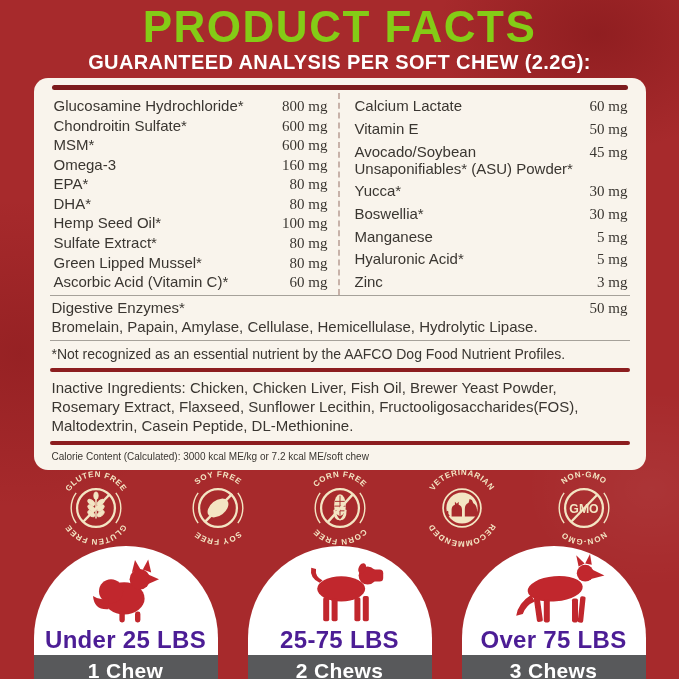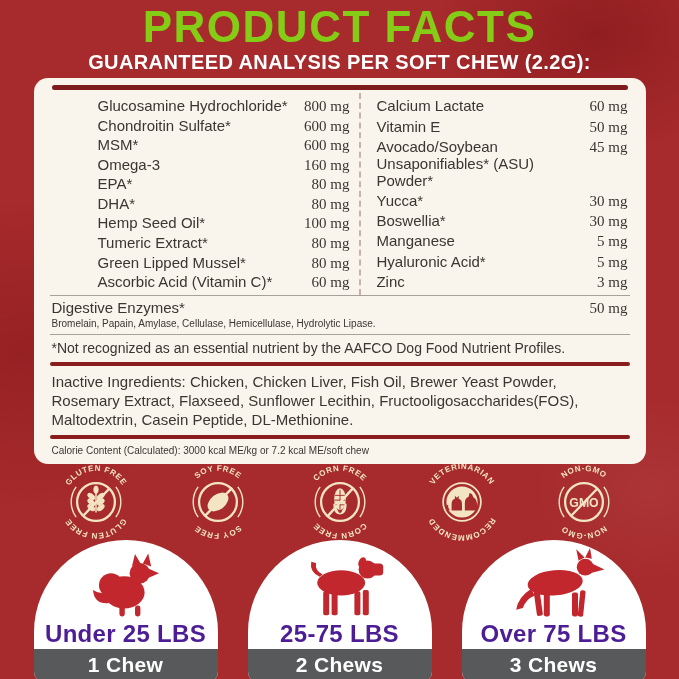--- a/index.html
+++ b/index.html
@@ -22,28 +22,28 @@
     line-height:1.1; margin:1px 12px 0;
   }
   .panel{
     width:612px; margin:5px auto 0; background:#f9f4ec; border-radius:14px;
     padding:7px 16px 6px; box-sizing:border-box; position:relative;
   }
   .topbar{ height:5px; background:#7d1b1d; border-radius:3px; margin:0 2px 3px; }
   .table{ display:flex; }
   .col{ width:50%; height:202px; display:flex; flex-direction:column;
         justify-content:space-between; padding:5px 10px 4px 4px; box-sizing:border-box; }
-  .col.left{ border-right:2px dashed #c8b2a9;margin-left:44px; }
+  .col.left{ border-right:2px dashed #c8b2a9; }
   .col.right{ padding:5px 2px 4px 15px; }
   .row{ display:flex; align-items:flex-start; font-size:15px; color:#3a3631; }
   .nm{ white-space:pre-line; line-height:1.12; }
   .amt{ margin-left:auto; white-space:nowrap; padding-left:8px;font-family:Liberation Serif, serif; }
   .thin{ border:0; border-top:1.5px solid #a6a19a; margin:0; }
   .enzline1{ display:flex; font-size:15px; color:#3a3631; padding:4px 2px 1px;gap:42px; }
-  .detail{ font-size:10px; color:#3a3631; padding:0 2px 5px; }
+  .detail{ font-size:15px; color:#3a3631; padding:0 2px 5px; }
   .footnote{ font-size:14px; color:#3a3631; padding:5px 2px 6px; }
   .thick{ height:3.5px; background:#8c1d1f; border-radius:2px; }
   .inactive{ font-size:15px; color:#3a3631; line-height:1.28; padding:6px 2px; }
   .calories{ font-size:10px; color:#3a3631; padding:6px 2px 2px; }
 
   .badges{ display:flex; justify-content:center; gap:18px; margin-top:3px; height:70px; }
   .badge svg{ overflow:visible; display:block; }
   .arc{ font-size:8.5px; font-weight:bold; letter-spacing:.7px; fill:#f3e5c3; }
   .bstroke{ stroke:#f3e5c3; fill:none; }
   .bfill{ fill:#f3e5c3; }
@@ -98,21 +98,21 @@
         </div>
       <div class="row">
           <span class="nm">DHA*</span>
           <span class="amt">80 mg</span>
         </div>
       <div class="row">
           <span class="nm">Hemp Seed Oil*</span>
           <span class="amt">100 mg</span>
         </div>
       <div class="row">
-          <span class="nm">Tumeric Extract*</span>
+          <span class="nm">Sulfate Extract*</span>
           <span class="amt">80 mg</span>
         </div>
       <div class="row">
           <span class="nm">Green Lipped Mussel*</span>
           <span class="amt">80 mg</span>
         </div>
       <div class="row">
           <span class="nm">Ascorbic Acid (Vitamin C)*</span>
           <span class="amt">60 mg</span>
         </div>

